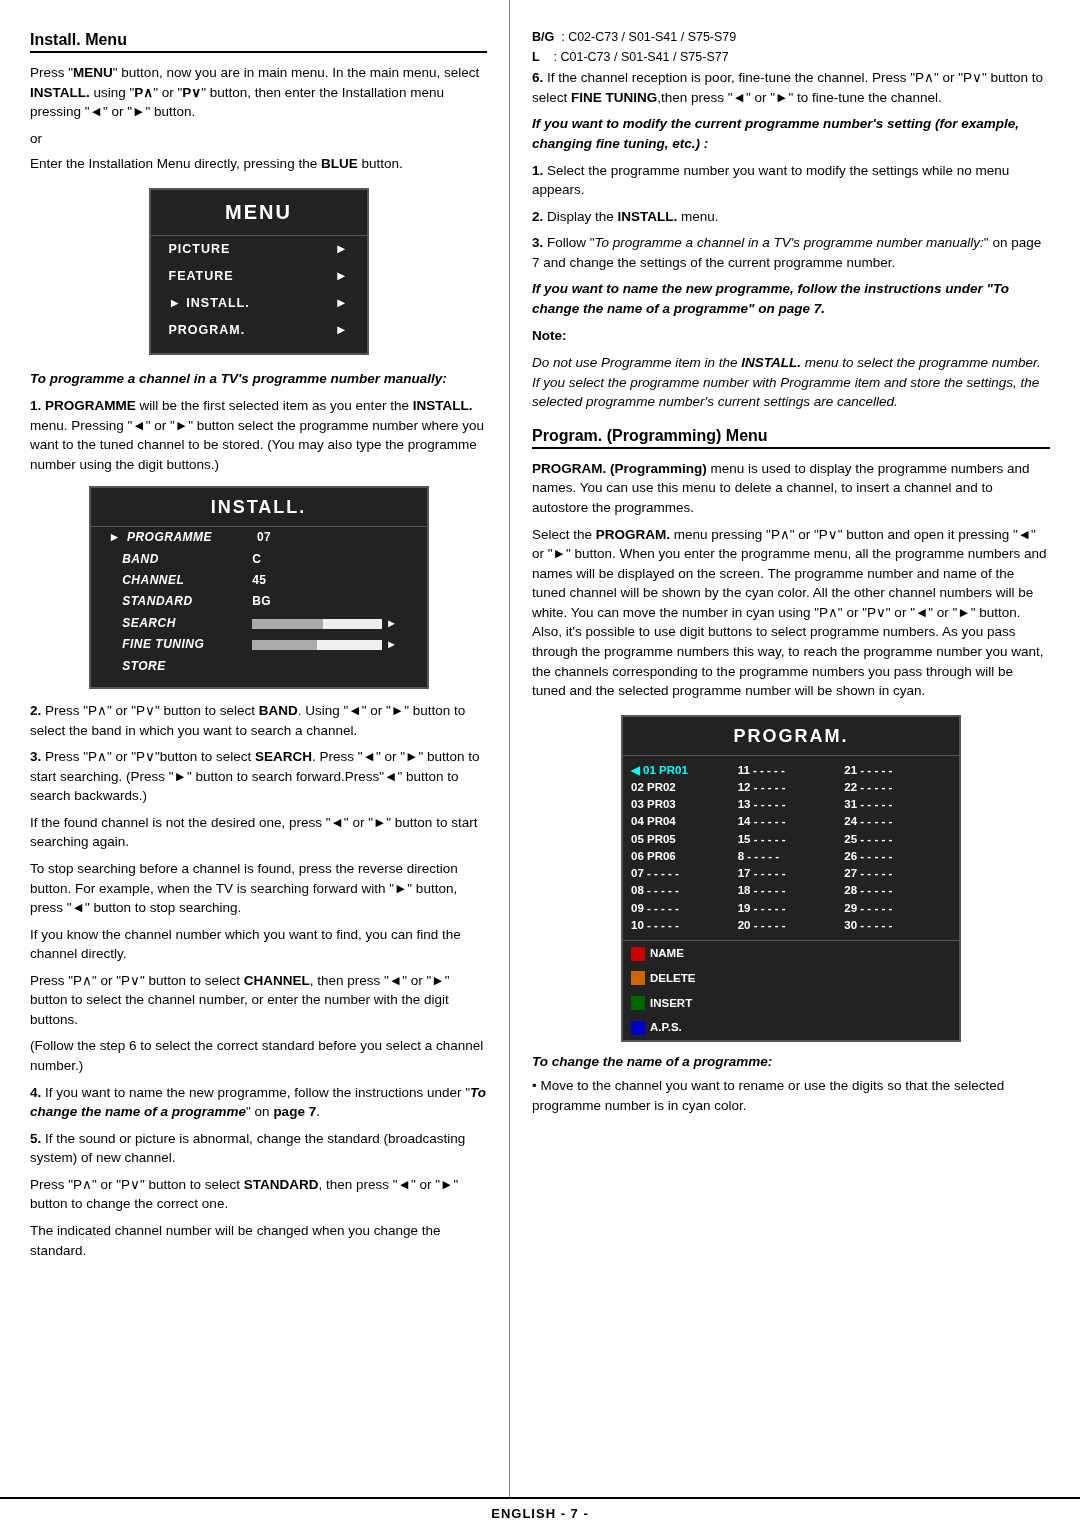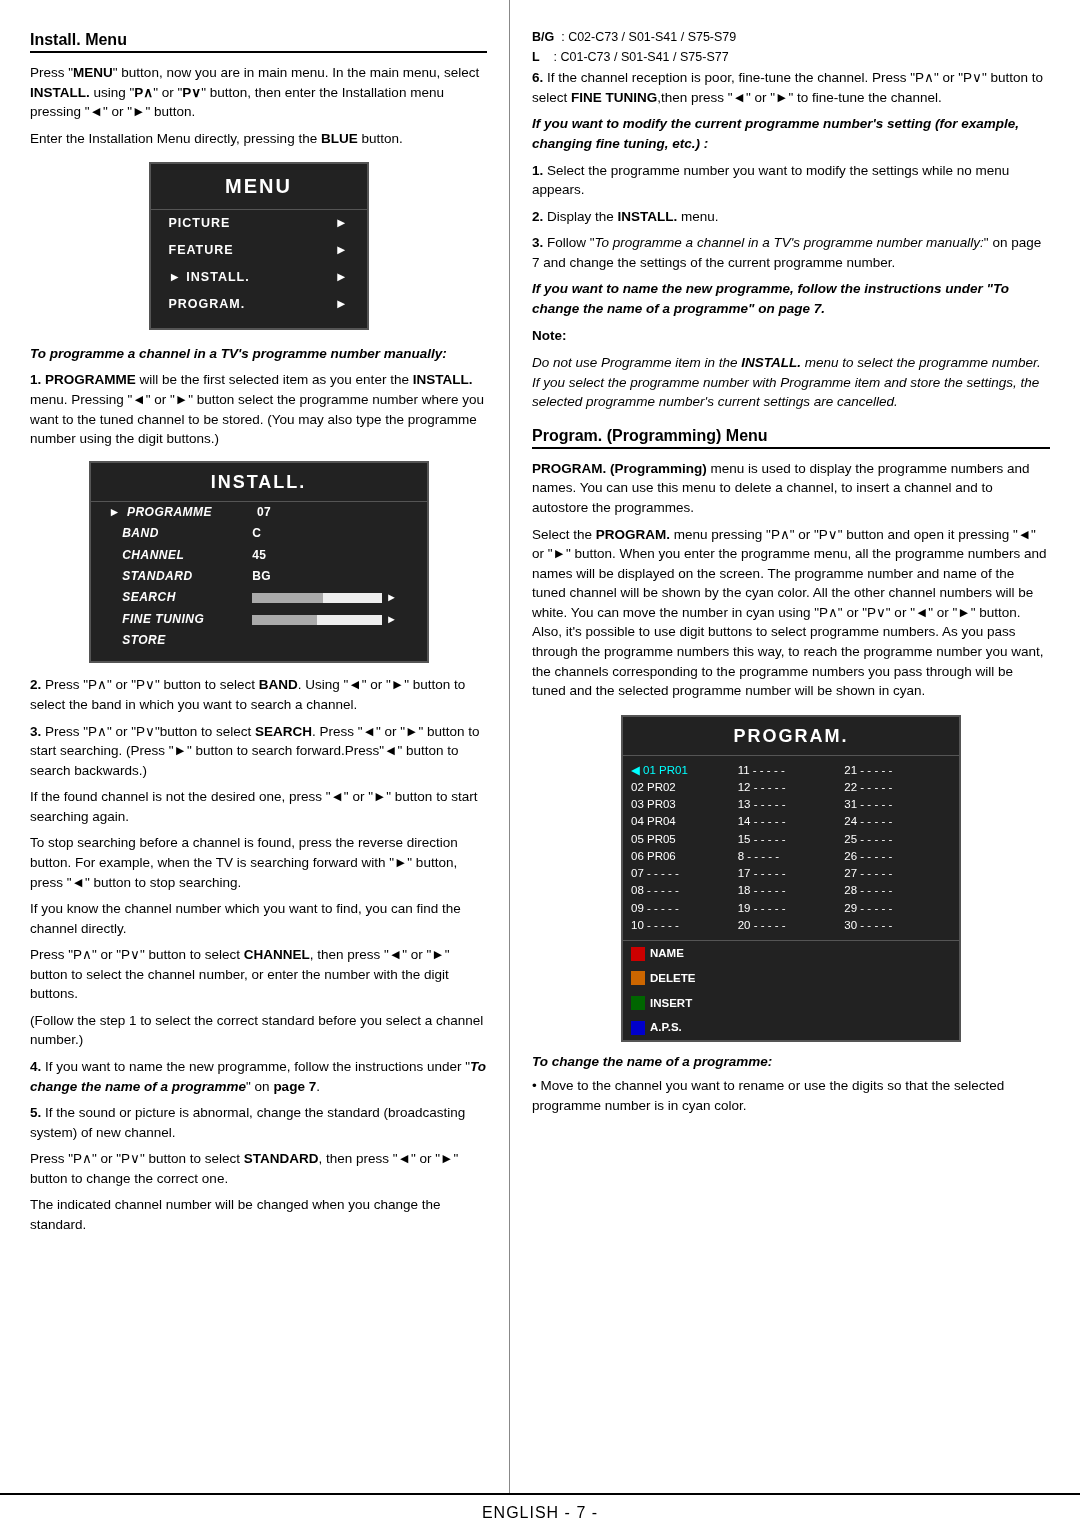--- a/index.html
+++ b/index.html
@@ -121,21 +121,21 @@
       display: flex;
       padding: 6px 8px 6px 8px;
     }
     .program-col {
       flex: 1;
       display: flex;
       flex-direction: column;
     }
     .prog-item {
       font-size: 11.5px;
-      font-weight: normal;
+      font-weight: bold;
       line-height: 1.5;
       white-space: nowrap;
     }
     .prog-item.cyan { color: #00ffff; }
     .prog-item.white { color: #fff; }
     .program-footer {
       display: flex;
       border-top: 1px solid #555;
       padding: 4px 8px;
       gap: 8px;
@@ -161,39 +161,40 @@
     .blue2 { background: #0000cc; }
     b { font-weight: bold; }
     i { font-style: italic; }
     .italic-bold { font-style: italic; font-weight: bold; }
     .italic-para { font-style: italic; }
 
     .footer-bar {
       border-top: 2px solid #000;
       text-align: center;
       padding: 6px 0 4px 0;
-      font-size: 16px;
-      font-weight: normal;
+      font-size: 13px;
+      font-weight: bold;
       letter-spacing: 1px;
     }
     .bg-line { margin-bottom: 2px; font-size: 12.5px; }
     .step-block { margin-bottom: 7px; }
   </style>
 </head>
 <body>
 
 <div class="page-container">
   <div class="two-col">
 
     <div class="col-left">
       <div class="section-title">Install. Menu</div>
 
       <p>
         Press "<b>MENU</b>" button, now you are in main menu. In the main menu, select <b>INSTALL.</b> using "<b>P∧</b>" or "<b>P∨</b>" button, then enter the Installation menu pressing "◄" or "►" button.
       </p>
+      <p class="or-text">or</p>
       <p>
         Enter the Installation Menu directly, pressing the <b>BLUE</b> button.
       </p>
 
       <div class="menu-box">
         <div class="menu-box-title">MENU</div>
         <div class="menu-box-item">
           <span>PICTURE</span>
           <span class="menu-arrow">►</span>
         </div>
@@ -265,21 +266,21 @@
       <p class="step-block">
         <b>2.</b> Press "P∧" or "P∨" button to select <b>BAND</b>. Using "◄" or "►" button to select the band in which you want to search a channel.
       </p>
       <p class="step-block">
         <b>3.</b> Press "P∧" or "P∨"button to select <b>SEARCH</b>. Press "◄" or "►" button to start searching. (Press "►" button to search forward.Press"◄" button to search backwards.)
       </p>
       <p>If the found channel is not the desired one, press "◄" or "►" button to start searching again.</p>
       <p>To stop searching before a channel is found, press the reverse direction button. For example, when the TV is searching forward with "►" button, press "◄" button to stop searching.</p>
       <p>If you know the channel number which you want to find, you can find the channel directly.</p>
       <p>Press "P∧" or "P∨" button to select <b>CHANNEL</b>, then press "◄" or "►" button to select the channel number, or enter the number with the digit buttons.</p>
-      <p>(Follow the step 1 to select the correct standard before you select a channel number.)</p>
+      <p>(Follow the step 6 to select the correct standard before you select a channel number.)</p>
       <p class="step-block">
         <b>4.</b> If you want to name the new programme, follow the instructions under "<b><i>To change the name of a programme</i></b>" on <b>page 7</b>.
       </p>
       <p class="step-block">
         <b>5.</b> If the sound or picture is abnormal, change the standard (broadcasting system) of new channel.
       </p>
       <p>Press "P∧" or "P∨" button to select <b>STANDARD</b>, then press "◄" or "►" button to change the correct one.</p>
       <p>The indicated channel number will be changed when you change the standard.</p>
     </div>
 

